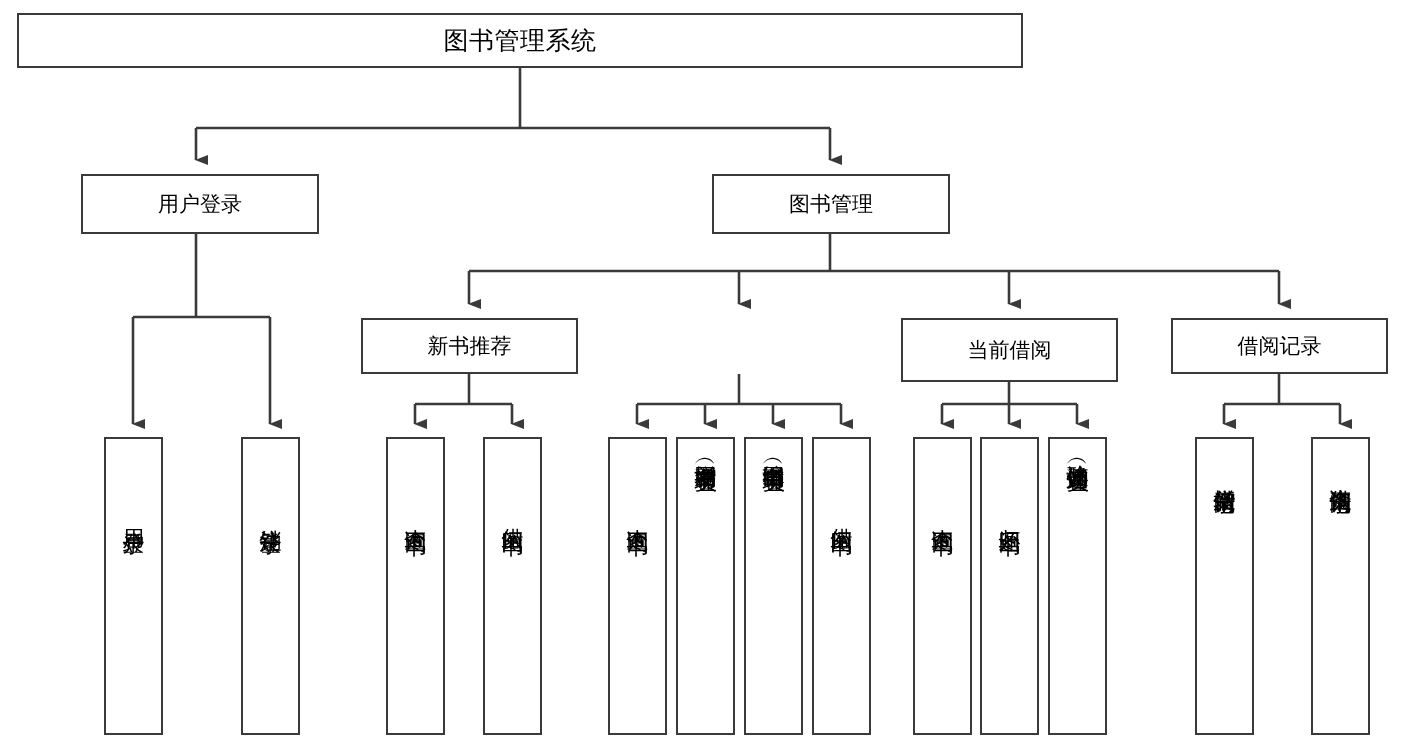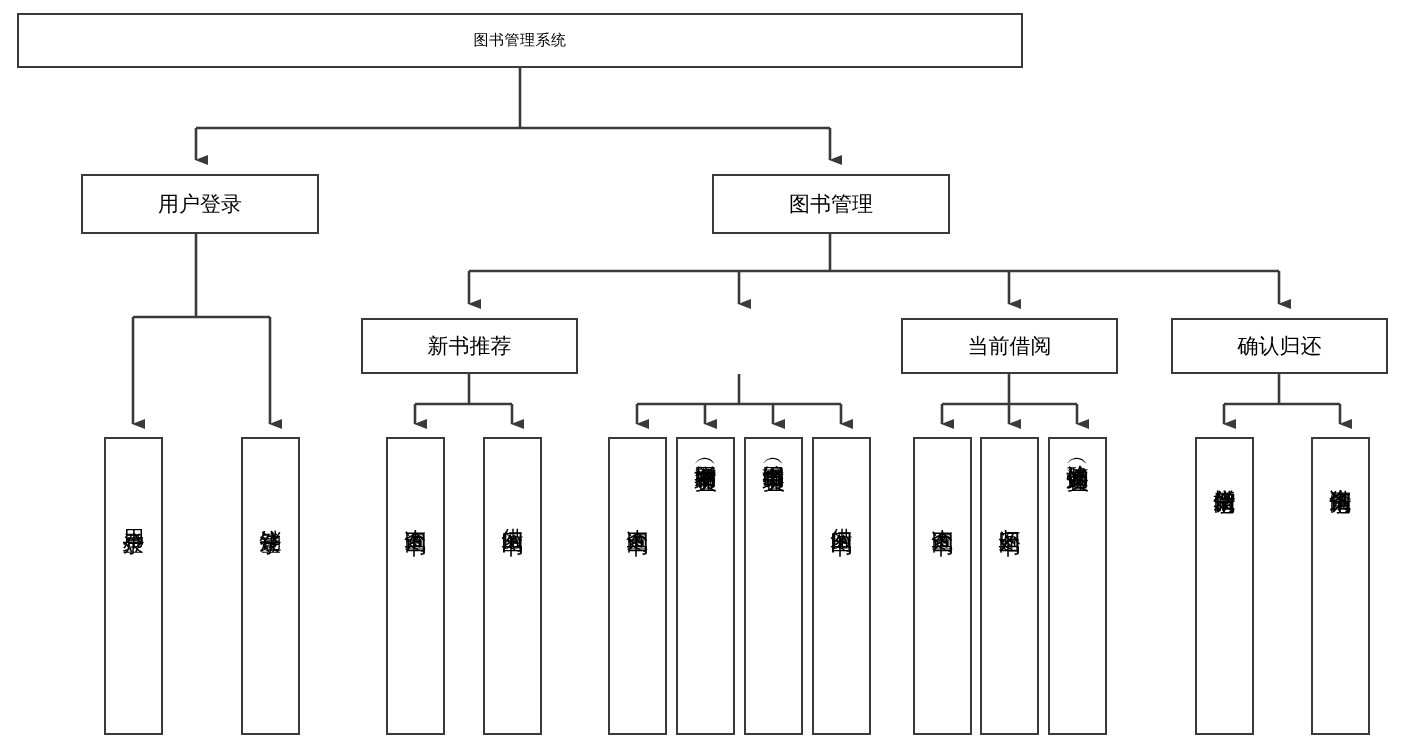--- a/index.html
+++ b/index.html
@@ -35,21 +35,21 @@
     color: #000000;
     line-height: 1.18;
   }
   .node .label {
     display: block;
     text-align: center;
     white-space: pre-line;
   }
   
   .node.horiz .label {
-    font-size: 15px;
+    font-size: 25px;
     letter-spacing: 0.5px;
   }
   .node.lvl2 .label { font-size: 21px; }
   .node.lvl3 .label { font-size: 21px; }
   
   .node.vert {
     align-items: flex-start;
     justify-content: center;
     padding-top: 14px;
   }
@@ -138,25 +138,25 @@
   <div class="node lvl2" style="left:81px; top:174px; width:238px; height:60px;">
     <span class="label">用户登录</span>
   </div>
   <div class="node lvl2" style="left:712px; top:174px; width:238px; height:60px;">
     <span class="label">图书管理</span>
   </div>
 
   <div class="node lvl3" style="left:361px; top:318px; width:217px; height:56px;">
     <span class="label">新书推荐</span>
   </div>
-  <div class="node lvl3" style="left:901px; top:318px; width:217px; height:56px;">
+  <div class="node lvl3" style="left:901px; top:318px; width:217px; height:64px;">
     <span class="label">当前借阅</span>
   </div>
   <div class="node lvl3" style="left:1171px; top:318px; width:217px; height:56px;">
-    <span class="label">确认归还</span>
+    <span class="label">借阅记录</span>
   </div>
 
   <div class="node vert" style="left:104px; top:437px; width:59px; height:298px; padding-top:72px;">
     <span class="label">用户登录</span>
   </div>
   <div class="node vert" style="left:241px; top:437px; width:59px; height:298px; padding-top:72px;">
     <span class="label">注销登录</span>
   </div>
 
   <div class="node vert" style="left:386px; top:437px; width:59px; height:298px; padding-top:72px;">

